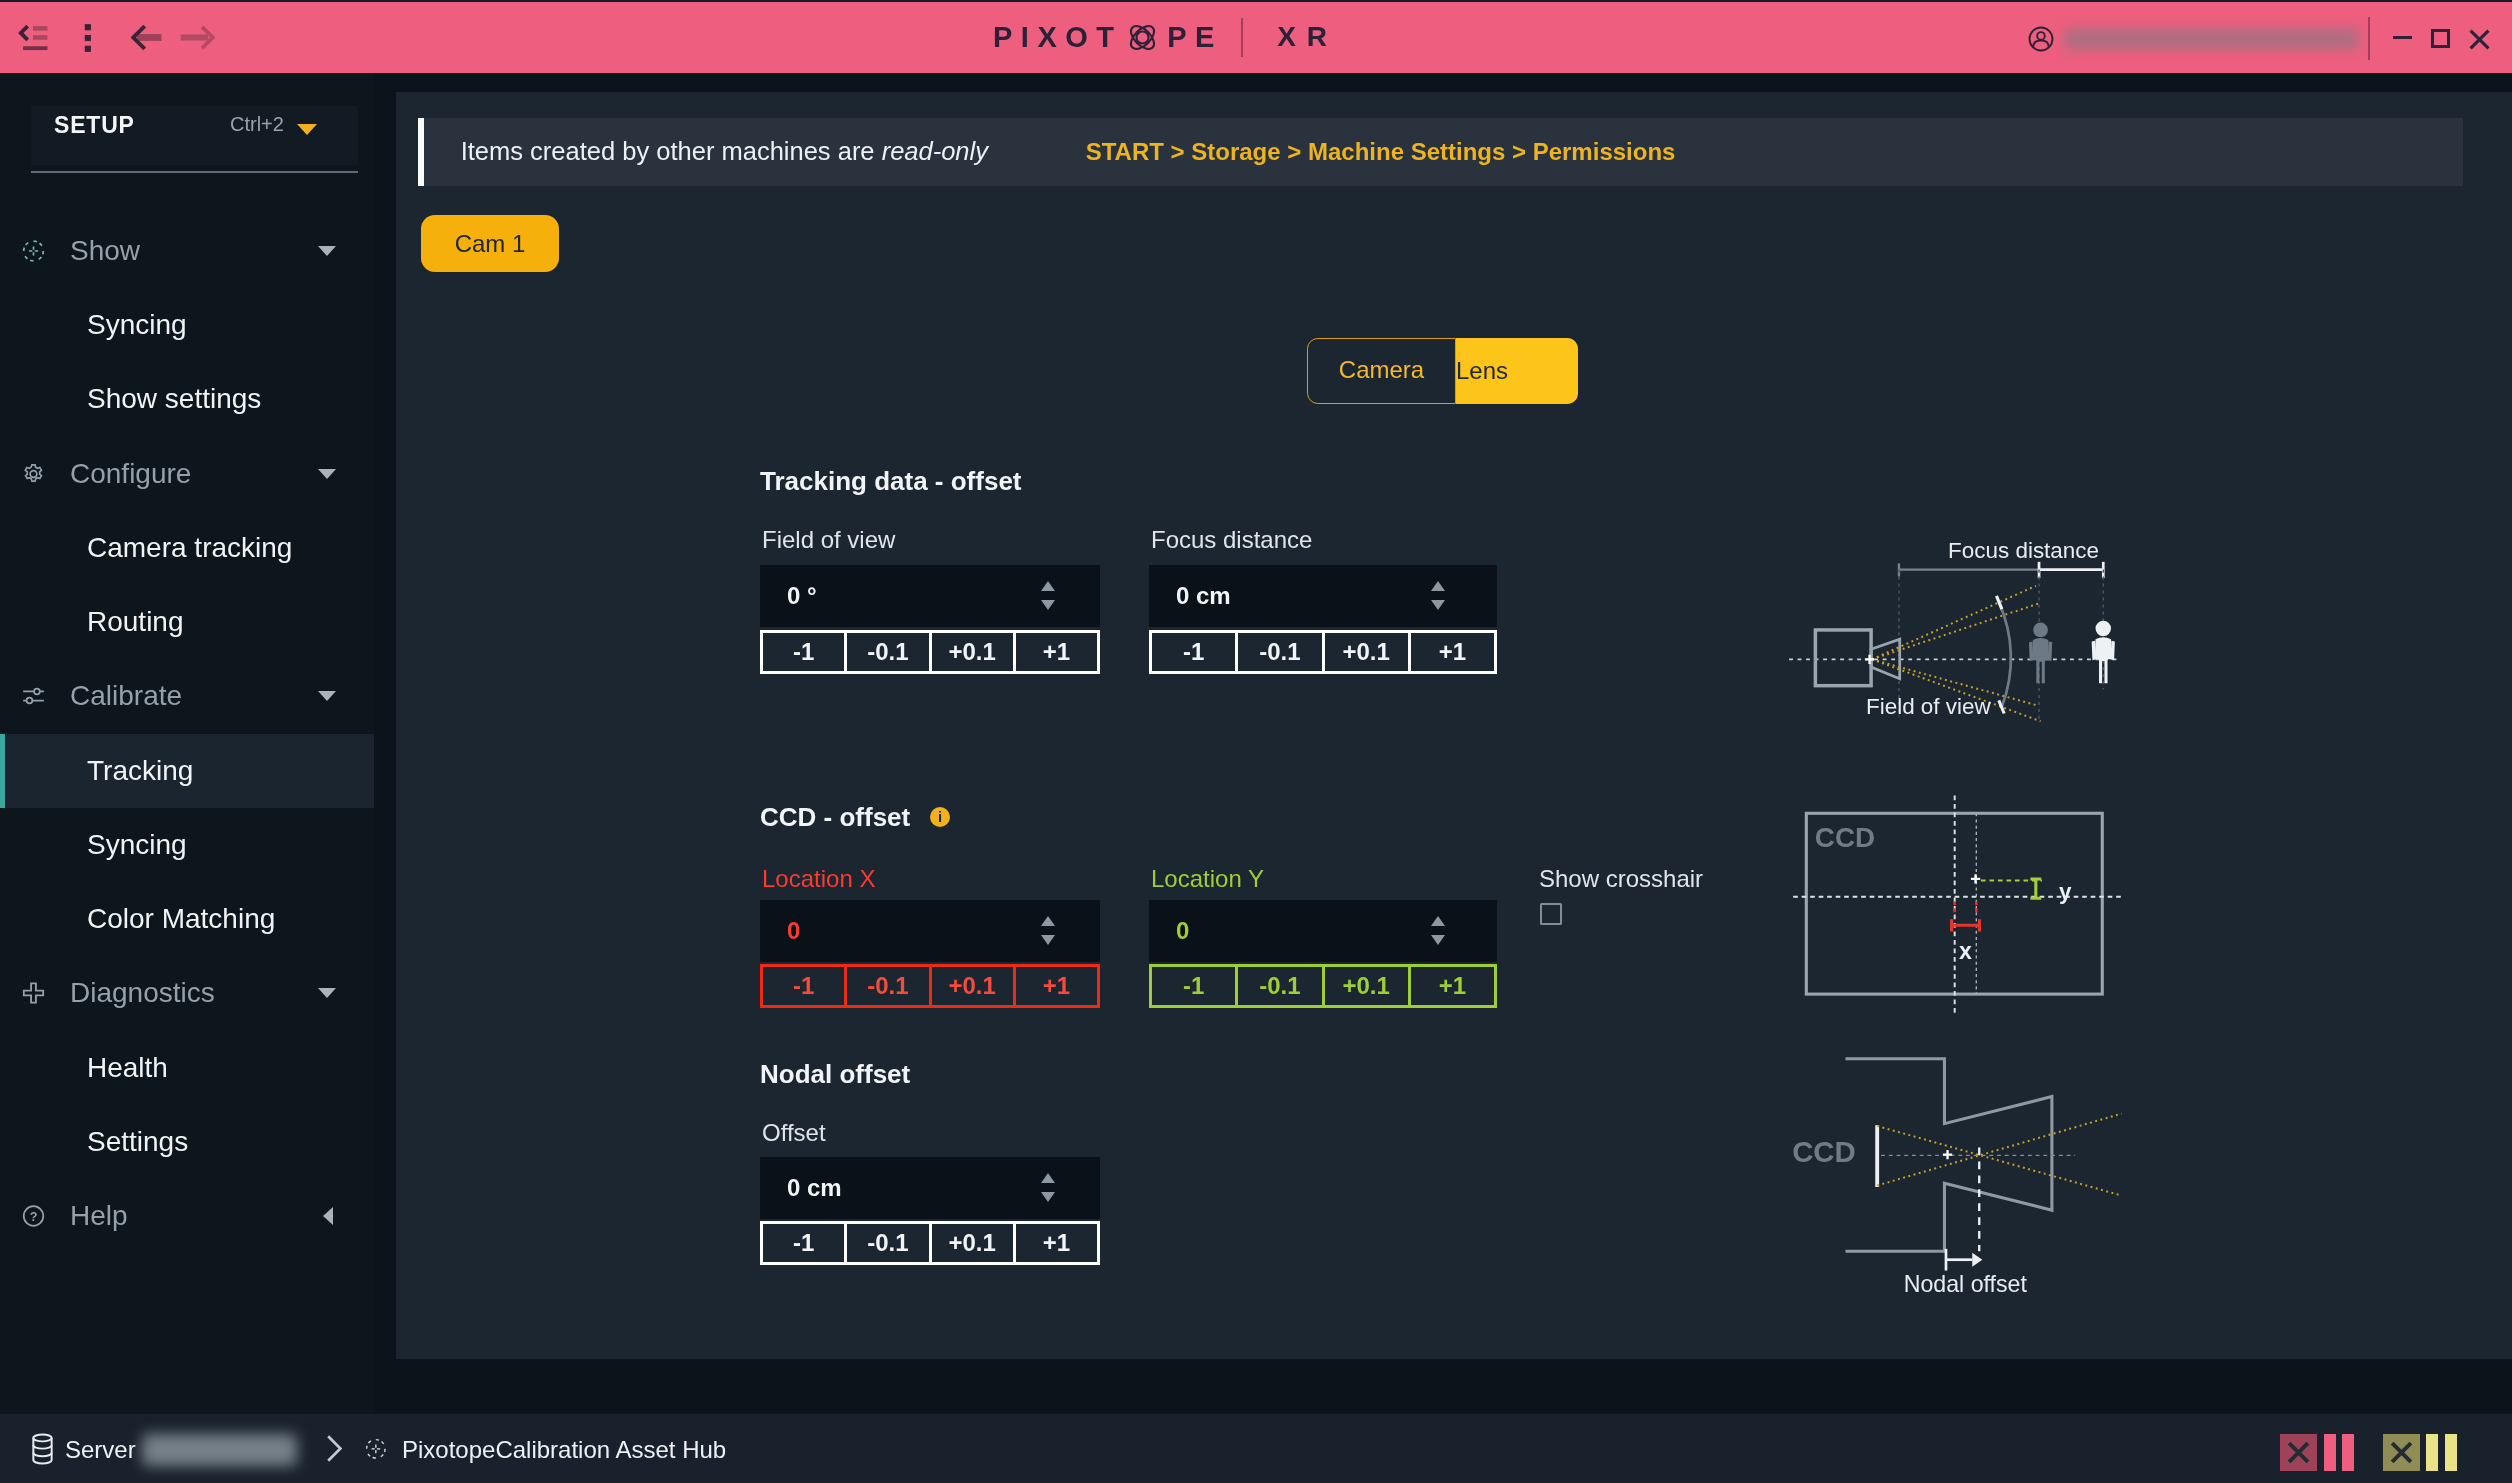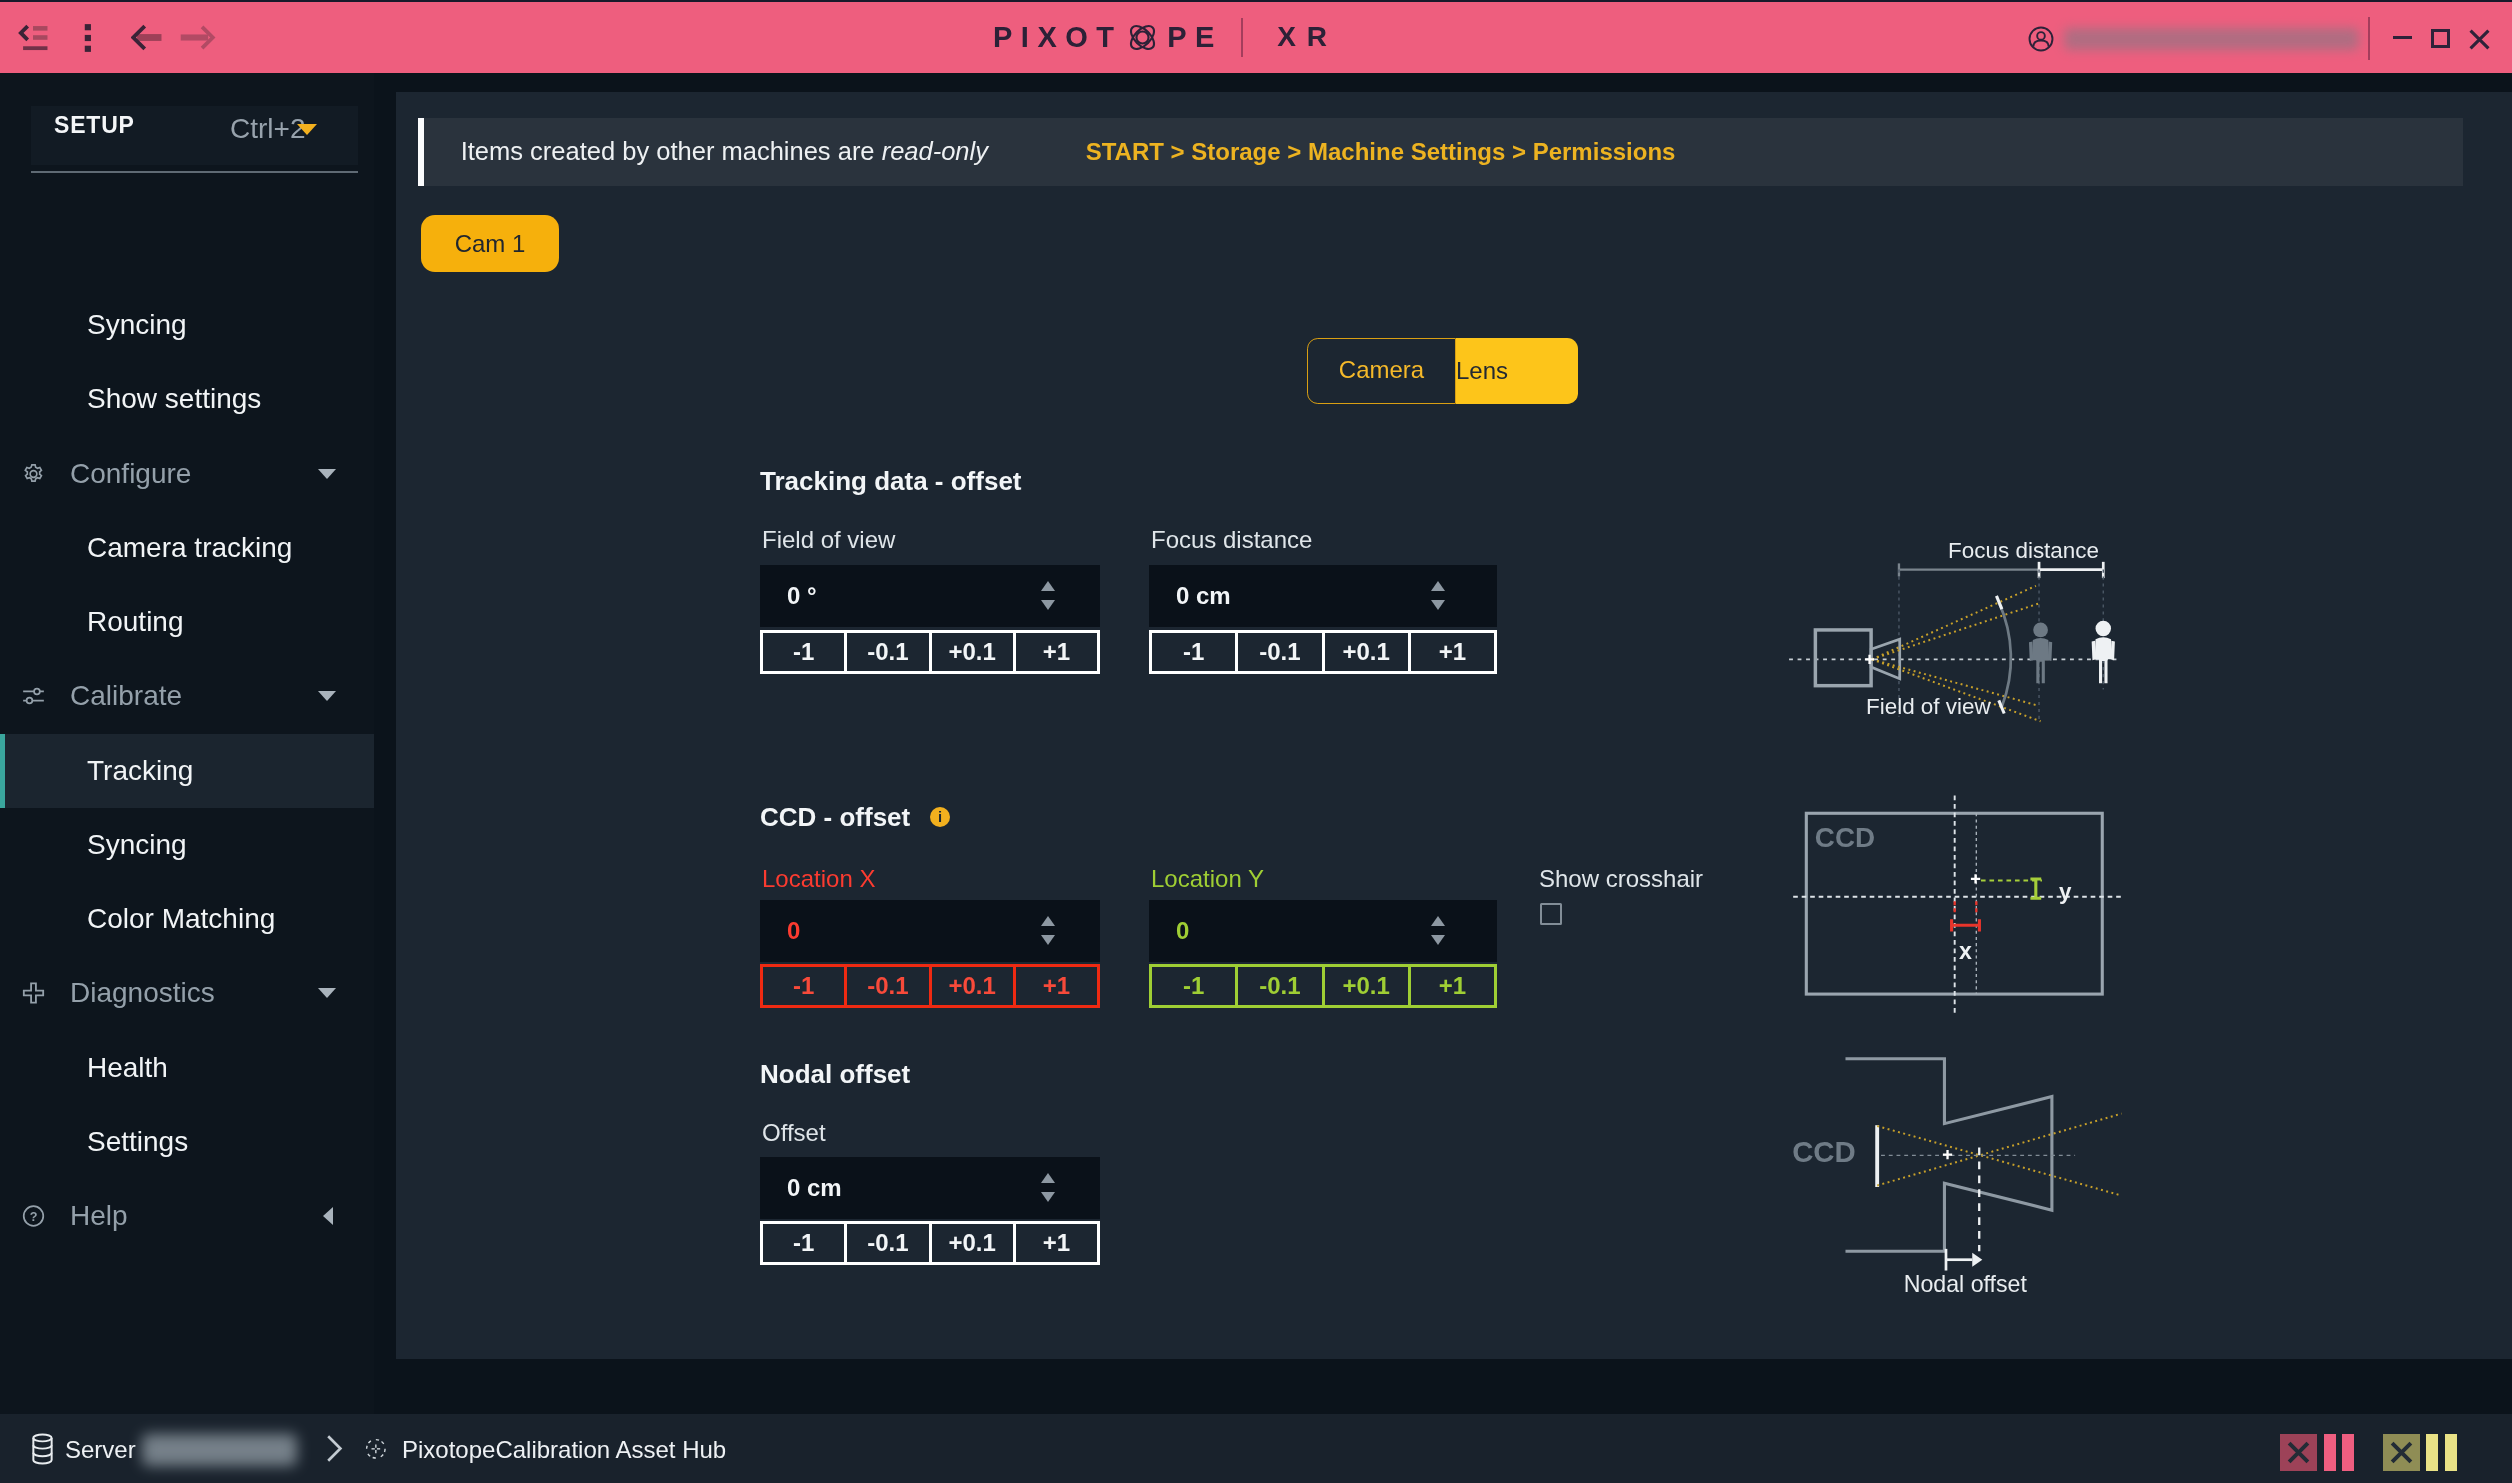--- a/index.html
+++ b/index.html
@@ -117,25 +117,41 @@
   <svg class="abs" style="left:2469px;top:29px;" width="21" height="21" viewBox="0 0 27 27">
     <path d="M2 2 L25 25 M25 2 L2 25" stroke="#2e2239" stroke-width="4"></path>
   </svg>
 </div>
 <div id="topstrip"></div>
 
 <div id="sidebar">
   <div id="setupbox"></div>
   <div id="setupline"></div>
   <div style="position:absolute;left:54px;top:39px;font-size:23px;font-weight:bold;color:#f4f6f8;letter-spacing:0.8px;">SETUP</div>
-  <div style="position:absolute;left:230px;top:40px;font-size:28px;color:#97a2ac;">Ctrl+2</div>
+  <div style="position:absolute;left:230px;top:40px;font-size:20px;color:#97a2ac;">Ctrl+2</div>
   <div style="position:absolute;left:297px;top:51px;width:0;height:0;border-left:10px solid transparent;border-right:10px solid transparent;border-top:11.6px solid #f2b01e;"></div>
 
   <div id="trackhl"></div>
 
+  <div class="mrow" style="top:141px;">
+      <svg class="mico" width="23" height="23" viewBox="0 0 40 40">
+      <g fill="none" stroke="#79b2ac" stroke-width="3">
+        <path d="M20 3 A17 17 0 0 1 35.7 13" stroke-dasharray="6 5"></path>
+        <path d="M37 20 A17 17 0 0 1 27 35.7" stroke-dasharray="6 5"></path>
+        <path d="M20 37 A17 17 0 0 1 4.3 27" stroke-dasharray="6 5"></path>
+        <path d="M3 20 A17 17 0 0 1 13 4.3" stroke-dasharray="6 5"></path>
+        <line x1="20" y1="12" x2="20" y2="18"></line>
+          <line x1="20" y1="22" x2="20" y2="28"></line>
+        <line x1="12" y1="20" x2="18" y2="20"></line>
+          <line x1="22" y1="20" x2="28" y2="20"></line>
+      </g>
+      </svg>
+      <span class="mtxt parent">Show</span>
+      <span class="arr"></span>
+    </div>
   <div class="mrow" style="top:215px;">
       <span class="mtxt child">Syncing</span>
     </div>
   <div class="mrow" style="top:289px;">
       <span class="mtxt child">Show settings</span>
     </div>
   <div class="mrow" style="top:364px;padding-left:35px;">
       <svg class="mico" width="23" height="23" viewBox="0 0 24 24">
       <path fill="none" stroke="#94a0aa" stroke-width="1.7" d="M12 8.5 A3.5 3.5 0 1 0 12 15.5 A3.5 3.5 0 1 0 12 8.5 M10.3 2.5 h3.4 l.5 2.4 a7.2 7.2 0 0 1 2 1.2 l2.4-.8 1.7 2.9 -1.9 1.6 a7.2 7.2 0 0 1 0 2.4 l1.9 1.6 -1.7 2.9 -2.4-.8 a7.2 7.2 0 0 1 -2 1.2 l-.5 2.4 h-3.4 l-.5-2.4 a7.2 7.2 0 0 1 -2-1.2 l-2.4.8 -1.7-2.9 1.9-1.6 a7.2 7.2 0 0 1 0-2.4 L3.4 8.2 5.1 5.3 l2.4.8 a7.2 7.2 0 0 1 2-1.2 z"></path>
       </svg>

